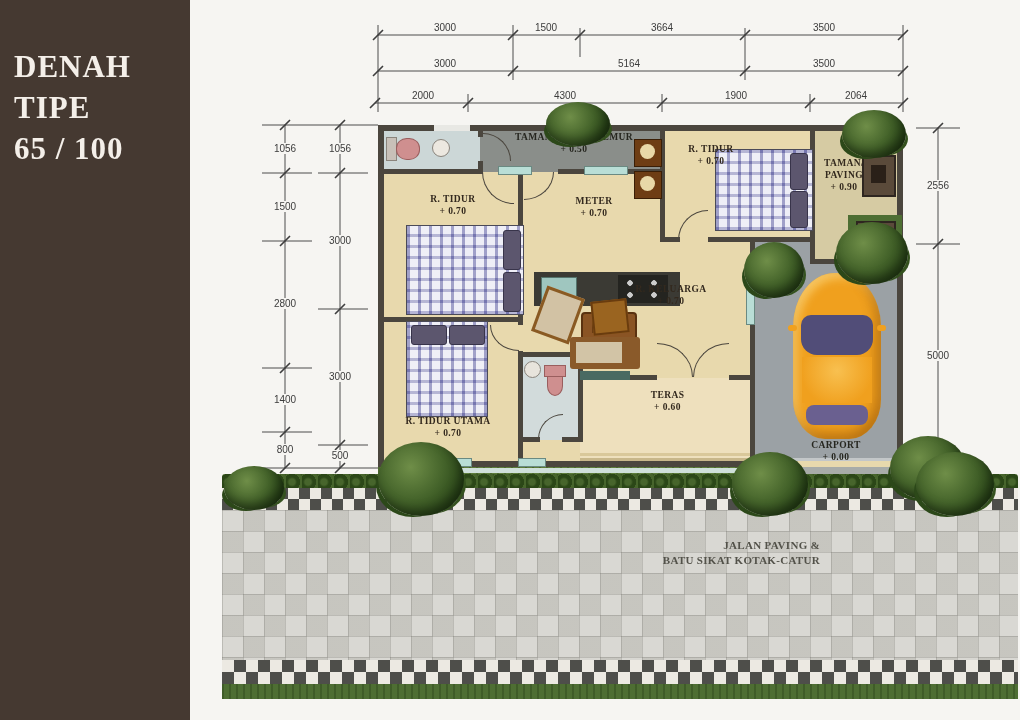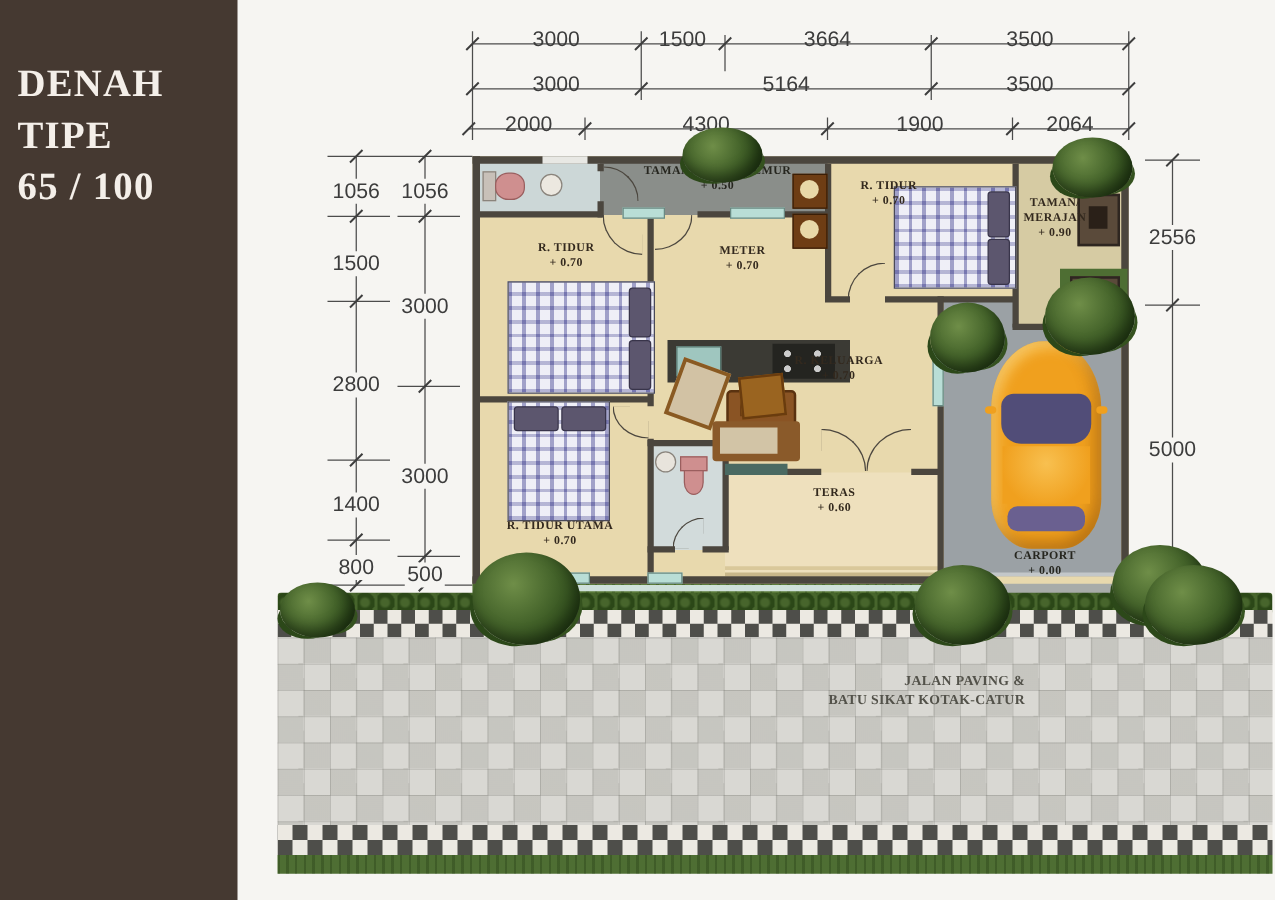--- a/index.html
+++ b/index.html
@@ -5,21 +5,21 @@
   html,body{margin:0;padding:0;background:#fff;}
   .canvas{position:relative;width:1020px;height:720px;background:#f6f5f2;overflow:hidden;
     font-family:"Liberation Sans",sans-serif;}
   .abs{position:absolute;}
   
   .sidebar{position:absolute;left:0;top:0;width:190px;height:720px;
     background:var(--c-sidebar_bg,#453931);color:#f4efe9;
     font-family:"Liberation Serif",serif;font-weight:bold;
     font-size:31px;line-height:41px;padding:46px 0 0 14px;box-sizing:border-box;letter-spacing:1px;}
   
-  .dim{position:absolute;font-size:17px;color:#3c3c3c;transform:translateX(-50%);white-space:nowrap;}
+  .dim{position:absolute;font-size:10px;color:#3c3c3c;transform:translateX(-50%);white-space:nowrap;}
   .dim.onl{background:#f6f5f2;padding:0 2px;}
   
   .house{position:absolute;left:378px;top:125px;width:525px;height:342px;
     background:var(--c-floor,#e8d9ad);}
   .w{position:absolute;background:var(--c-wall,#4b463e);}
   .floor{position:absolute;}
   .rlabel{position:absolute;text-align:center;font-family:"Liberation Serif",serif;
     font-weight:bold;font-size:9.5px;line-height:12px;color:#33291e;letter-spacing:.4px;}
   .rlabel.ongray{color:#26261f;}
   .win{position:absolute;background:var(--c-window_teal,#b9ded6);border:1px solid #6a8a82;box-sizing:border-box;}
@@ -230,21 +230,21 @@
     <div class="rlabel" style="left:176px;top:70px;width:80px">
       <div>METER</div>
       <div>+ 0.70</div>
     </div>
     <div class="rlabel" style="left:290px;top:18px;width:86px">
       <div>R. TIDUR</div>
       <div>+ 0.70</div>
     </div>
     <div class="rlabel" style="left:436px;top:32px;width:60px">
       <div>TAMAN/</div>
-      <div>MERAJAN</div>
+      <div>PAVING</div>
       <div>+ 0.90</div>
     </div>
     <div class="rlabel" style="left:248px;top:158px;width:90px">
       <div>R. KELUARGA</div>
       <div>+ 0.70</div>
     </div>
     <div class="rlabel" style="left:18px;top:290px;width:104px">
       <div>R. TIDUR UTAMA</div>
       <div>+ 0.70</div>
     </div>

